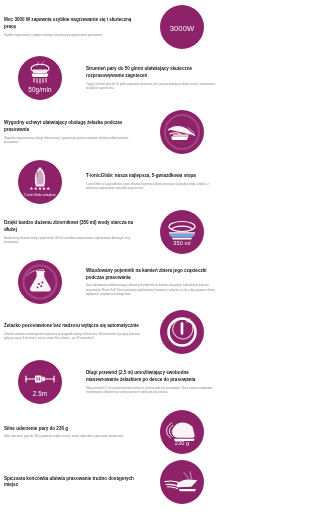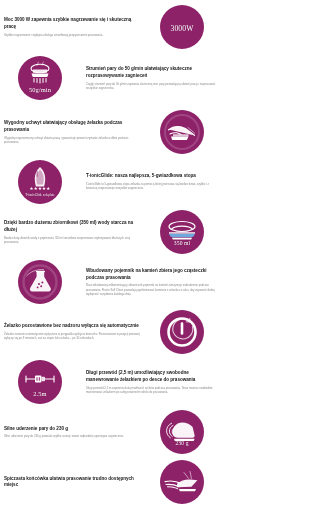--- a/index.html
+++ b/index.html
@@ -36,21 +36,21 @@
   .body {
     margin-top: 2.6px;
     font-size: 2.8px;
     line-height: 4.1px;
     color: #8a8a8a;
     letter-spacing: -0.01px;
   }
 
   .badge-cell {
     width: 80px;
-    display: flex; align-items: center; justify-content: center; font-family: Liberation Serif, serif;
+    display: flex; align-items: center; justify-content: center;
   }
   .badge {
     width: 44px; height: 44px; border-radius: 50%;
     background: #8e2269;
     position: relative;
     display: flex; align-items: center; justify-content: center;
     overflow: hidden;
   }
   .badge svg { position: absolute; top: 0; left: 0; }
   .badge-label {

